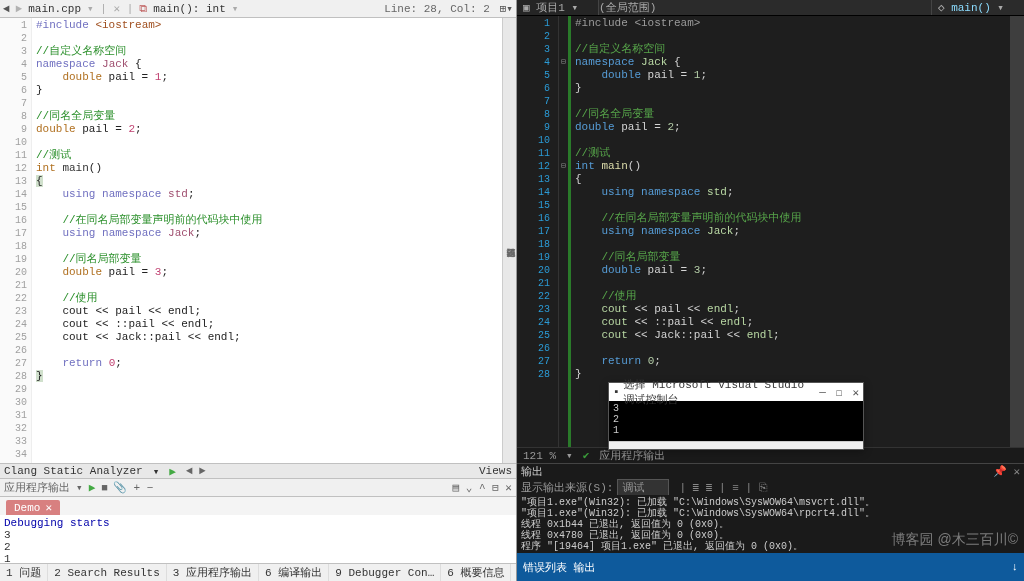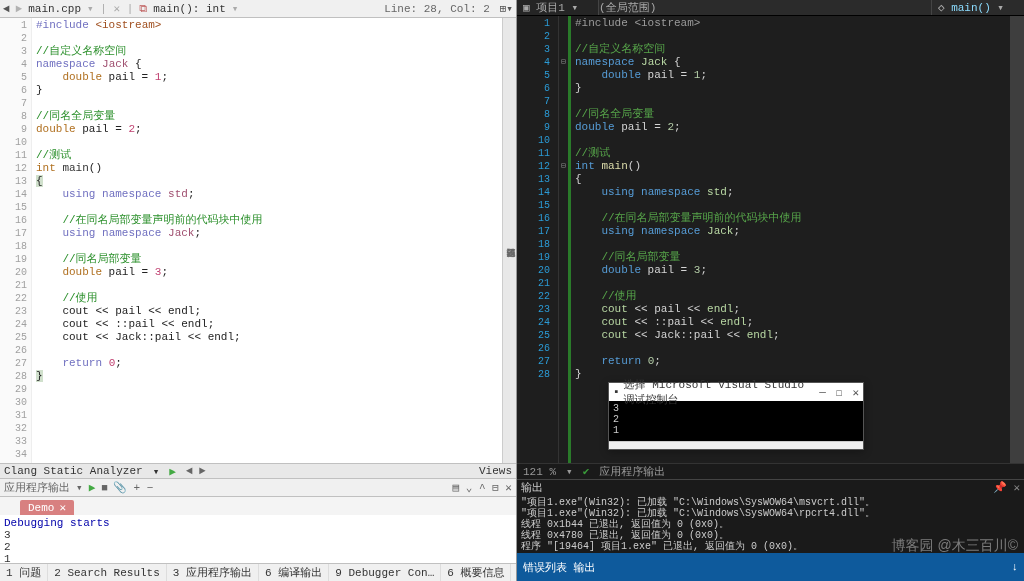--- a/index.html
+++ b/index.html
@@ -27,21 +27,21 @@
 .pp-l{color:#7070c0}
 .ns-l{color:#a05070}
 
 .vert-tab{width:14px;background:#e8e8e8;border-left:1px solid #ccc;writing-mode:vertical-rl;font-size:9px;color:#666;display:flex;align-items:center;justify-content:center}
 
 
 .mid-divider-l{height:16px;background:#e8e8e8;border-top:1px solid #c0c0c0;border-bottom:1px solid #c0c0c0;display:flex;align-items:center;padding:0 4px;font-size:10px;color:#333;gap:10px}
 .mid-divider-l .icons{display:flex;gap:4px;color:#666}
 
 
-.out-tab-l{height:15px;background:#d88080;color:#fff;padding:0 8px;display:inline-flex;align-items:center;gap:5px;font-size:10px;border-radius:2px 2px 0 0;margin-left:18px}
+.out-tab-l{height:15px;background:#d88080;color:#fff;padding:0 8px;display:inline-flex;align-items:center;gap:5px;font-size:10px;border-radius:2px 2px 0 0;margin-left:4px}
 .out-toolbar-l{height:18px;background:#f0f0f0;border-bottom:1px solid #c0c0c0;display:flex;align-items:center;gap:6px;padding:0 4px;color:#666;font-size:10px}
 .tab-strip-l{height:18px;background:#f4f4f4;display:flex;align-items:flex-end;padding-left:2px}
 .out-l{flex:0 0 48px;background:#fff;padding:2px 4px;font-size:11px;line-height:12px;color:#00a;overflow:hidden}
 
 
 .btabs-l{height:18px;background:#f0f0f0;border-top:1px solid #c0c0c0;display:flex;align-items:flex-start;gap:0;font-size:10px;color:#333;overflow:hidden}
 .btabs-l span{padding:0 6px;border-right:1px solid #ddd;display:flex;align-items:center;height:100%;white-space:nowrap}
 
 
 .right-toolbar{height:16px;background:#2b2b2b;border-bottom:1px solid #000;display:flex;align-items:center;font-size:10px;color:#aaa}
@@ -78,21 +78,21 @@
 .btab-r{height:28px;background:#0e5a9c;color:#fff;display:flex;align-items:center;padding:0 6px;font-size:10px;justify-content:space-between}
 
 
 .popup{position:absolute;left:608px;top:382px;width:256px;background:#fff;border:1px solid #555;box-shadow:0 2px 8px rgba(0,0,0,.3);font-size:10px}
 .popup-title{height:18px;background:#fff;display:flex;align-items:center;padding:0 4px;gap:4px;color:#333}
 .popup-title .pbtns{margin-left:auto;display:flex;gap:10px;color:#555}
 .popup-body{background:#000;color:#ccc;padding:2px 4px;font-size:10px;line-height:11px;height:40px;white-space:pre}
 .resize{height:8px;background:#f0f0f0;border-top:1px solid #ccc}
 
 
-.wm{position:absolute;right:6px;bottom:26px;color:#bbb;font-size:14px;font-family:sans-serif;opacity:.6}
+.wm{position:absolute;right:6px;bottom:32px;color:#bbb;font-size:14px;font-family:sans-serif;opacity:.6}
 
 .cursor-hl{background:#d0e0cc}
 </style>
 </head>
 <body>
 
 <div class="left-pane">
   <div class="left-toolbar">
     <span>◄</span>
     <span style="opacity:.4">►</span>
@@ -235,20 +235,25 @@
     <span>应用程序输出</span>
   </div>
 
   <div class="out-hdr-r">
     <span>输出</span>
     <span class="right-icons">
       <span>📌</span>
       <span>✕</span>
     </span>
   </div>
+  <div class="out-sub-r">
+    <span>显示输出来源(S):</span>
+    <span style="background:#333;border:1px solid #555;padding:0 24px 0 4px">调试</span>
+    <span style="margin-left:6px;color:#888">| ≣ ≣ | ≡ | ⎘</span>
+  </div>
   <div class="out-r" id="outR">"项目1.exe"(Win32): 已加载 "C:\Windows\SysWOW64\msvcrt.dll"。
 "项目1.exe"(Win32): 已加载 "C:\Windows\SysWOW64\rpcrt4.dll"。
 线程 0x1b44 已退出, 返回值为 0 (0x0)。
 线程 0x4780 已退出, 返回值为 0 (0x0)。
 程序 "[19464] 项目1.exe" 已退出, 返回值为 0 (0x0)。</div>
 
   <div class="btab-r">
     <span>错误列表 输出</span>
     <span>↓</span>
   </div>

